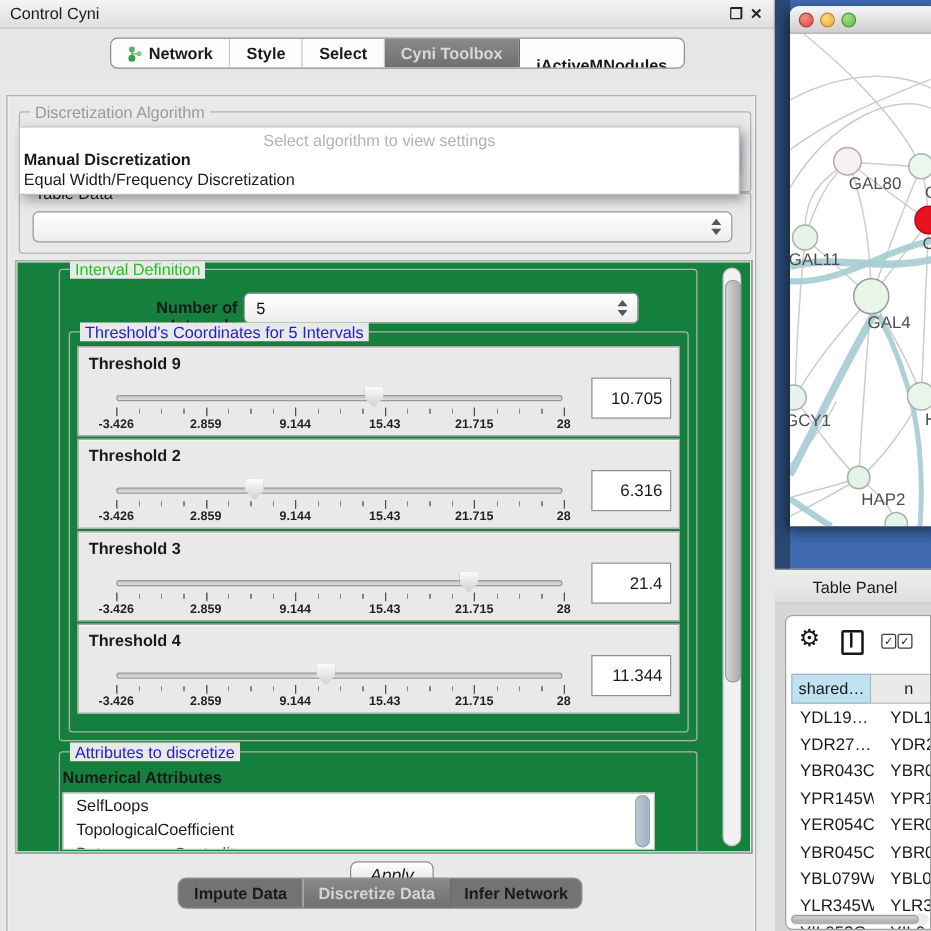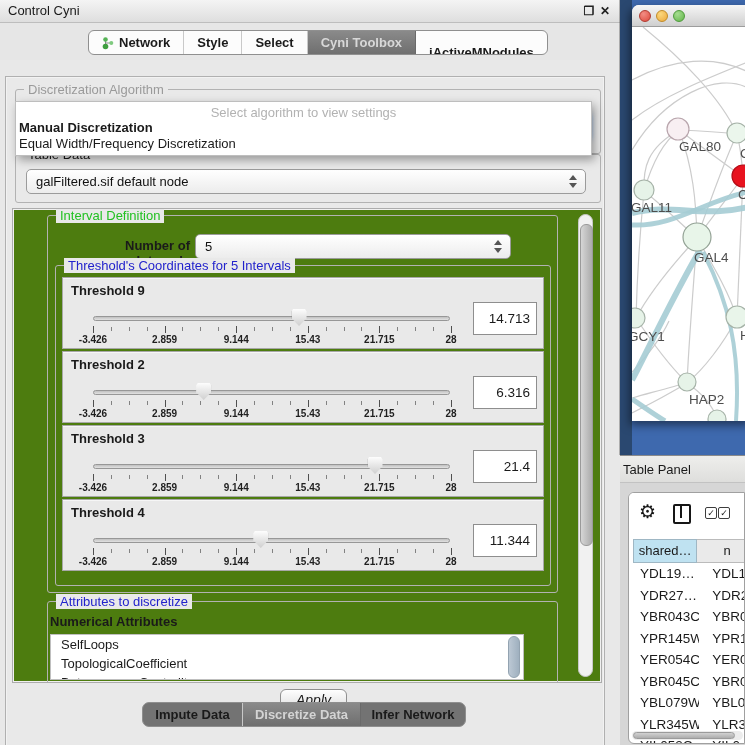--- a/index.html
+++ b/index.html
@@ -34,21 +34,21 @@
   .stepper .dn{border-top:5px solid #555;}
   
   #alg-combo-focus{left:24px;top:96px;width:562px;height:26px;border-radius:6px;background:linear-gradient(#fff,#e9e9e9);
       border:1px solid #7b9ec9;box-shadow:0 0 5px 2px rgba(88,149,221,.85);z-index:1;}
   #popup{left:14px;top:84px;width:563px;height:53px;background:#fff;border:1px solid #bebebe;z-index:5;
          box-shadow:3px 4px 9px rgba(0,0,0,.35);font-size:13px;}
   #popup .hint{position:absolute;left:0;right:0;top:3px;text-align:center;color:#b2b2b2;}
   #popup .opt1{position:absolute;left:3px;top:18px;font-weight:bold;}
   #popup .opt2{position:absolute;left:3px;top:34px;}
   
-  #innerpanel{left:11px;top:191px;width:590px;height:475px;background:#4d7c0f;border:1px solid #acacac;
+  #innerpanel{left:11px;top:191px;width:590px;height:475px;background:#15803d;border:1px solid #acacac;
               box-sizing:border-box;overflow:hidden;box-shadow:inset 0 0 0 1px #f0f0f0;}
   #vscroll{position:absolute;right:8px;top:5px;width:15px;height:463px;background:#f1f1f1;border:1px solid #c9c9c9;
            border-radius:8px;box-sizing:border-box;}
   #vscroll .thumbv{position:absolute;left:1px;top:9px;width:11px;height:320px;border-radius:6px;
            background:linear-gradient(90deg,#d6d6d6,#ababab);border:1px solid #9a9a9a;}
   .boldlabel{font-weight:bold;font-size:13px;}
   
   .tpanel{position:relative;height:72px;border:1px solid #a8a8a8;background:#e9e9e9;margin-bottom:2px;
           box-shadow:inset 0 1px 0 #f6f6f6;box-sizing:border-box;}
   .tlabel{position:absolute;left:8px;top:5px;font-size:13px;font-weight:bold;}
@@ -86,21 +86,21 @@
   #nettitle{position:absolute;left:0;top:0;width:100%;height:22px;background:linear-gradient(#f6f6f6,#cfcfcf);
             border-bottom:1px solid #9d9d9d;box-sizing:border-box;}
   .tl{position:absolute;top:5px;width:12px;height:12px;border-radius:50%;box-sizing:border-box;}
   .tl.red{left:7px;background:radial-gradient(circle at 35% 30%,#f28d84,#dd4a3d);border:1px solid #b03a30;}
   .tl.yel{left:24px;background:radial-gradient(circle at 35% 30%,#fbd87e,#eca93c);border:1px solid #c08b28;}
   .tl.grn{left:41px;background:radial-gradient(circle at 35% 30%,#a5dd90,#62b54a);border:1px solid #4e9a3c;}
   #netcanvas{position:absolute;left:0;top:22px;width:120px;height:394px;}
   
   #tp-bar{left:620px;top:455px;width:125px;height:28px;background:linear-gradient(#eeeeec,#dededc);
           border-top:1px solid #8a8a8a;border-bottom:1px solid #c2c2c2;font-size:13px;line-height:28px;box-sizing:border-box;}
-  #tp-bar span{margin-left:3px;}
+  #tp-bar span{margin-left:30px;}
   #tp-bg{left:620px;top:483px;width:125px;height:262px;background:#d6d6d6;}
   #tp-box{left:628px;top:492px;width:117px;height:252px;background:#fff;border:1px solid #a0a0a0;
           border-radius:6px 0 0 6px;box-sizing:border-box;overflow:hidden;}
   #tp-toolbar{position:absolute;left:0;top:0;width:100%;height:44px;background:#fff;}
   .gear{position:absolute;left:10px;top:9px;font-size:19px;color:#161616;line-height:20px;}
   .splitic{position:absolute;left:44px;top:11px;width:14px;height:16px;border:2px solid #161616;border-radius:2px;}
   .splitic i{position:absolute;left:5px;top:0;width:2px;height:12px;background:#161616;}
   .cb{position:absolute;top:14px;width:10px;height:10px;border:1px solid #3d3d3d;border-radius:2px;
       font-size:9px;line-height:10px;text-align:center;color:#222;}
   
@@ -167,21 +167,20 @@
 
   <div id="popup" class="abs" style="left:9px;top:24px;padding-left:12px;">
     <div class="hint">Select algorithm to view settings</div>
     <div class="opt1">Manual Discretization</div>
     <div class="opt2">Equal Width/Frequency Discretization</div>
   </div>
 
   <div class="group" style="left:9px;top:77px;width:586px;height:49px;">
     <span class="legend">Table Data</span>
     <div class="combo" style="left:10px;top:14px;width:560px;">
-      <span>galFiltered.sif default node</span>
       <div class="stepper">
           <i class="up"></i>
           <i class="dn"></i>
         </div>
     </div>
   </div>
 
   <div id="innerpanel" class="abs" style="left:6px;top:131px;">
 
     <div class="group" style="left:34px;top:6px;width:511px;height:378px;">
@@ -212,21 +211,21 @@
                 <span class="majortick" style="left: 100%;"></span>
               </div>
               <div class="tlabels">
                 <span class="ticklabel" style="left: 0%;">-3.426</span>
                 <span class="ticklabel" style="left: 20%;">2.859</span>
                 <span class="ticklabel" style="left: 40%;">9.144</span>
                 <span class="ticklabel" style="left: 60%;">15.43</span>
                 <span class="ticklabel" style="left: 80%;">21.715</span>
                 <span class="ticklabel" style="left: 100%;">28</span>
               </div>
-              <div class="valbox">14.713</div>
+              <div class="valbox">10.705</div>
             </div>
             <div class="tpanel">
               <div class="tlabel">Threshold 2</div>
               <div class="track"></div>
               <div class="thumb" style="left: 133.169px;"></div>
               <div class="ticks">
                 <span class="majortick" style="left: 0%;"></span>
                 <span class="majortick" style="left: 20%;"></span>
                 <span class="majortick" style="left: 40%;"></span>
                 <span class="majortick" style="left: 60%;"></span>

